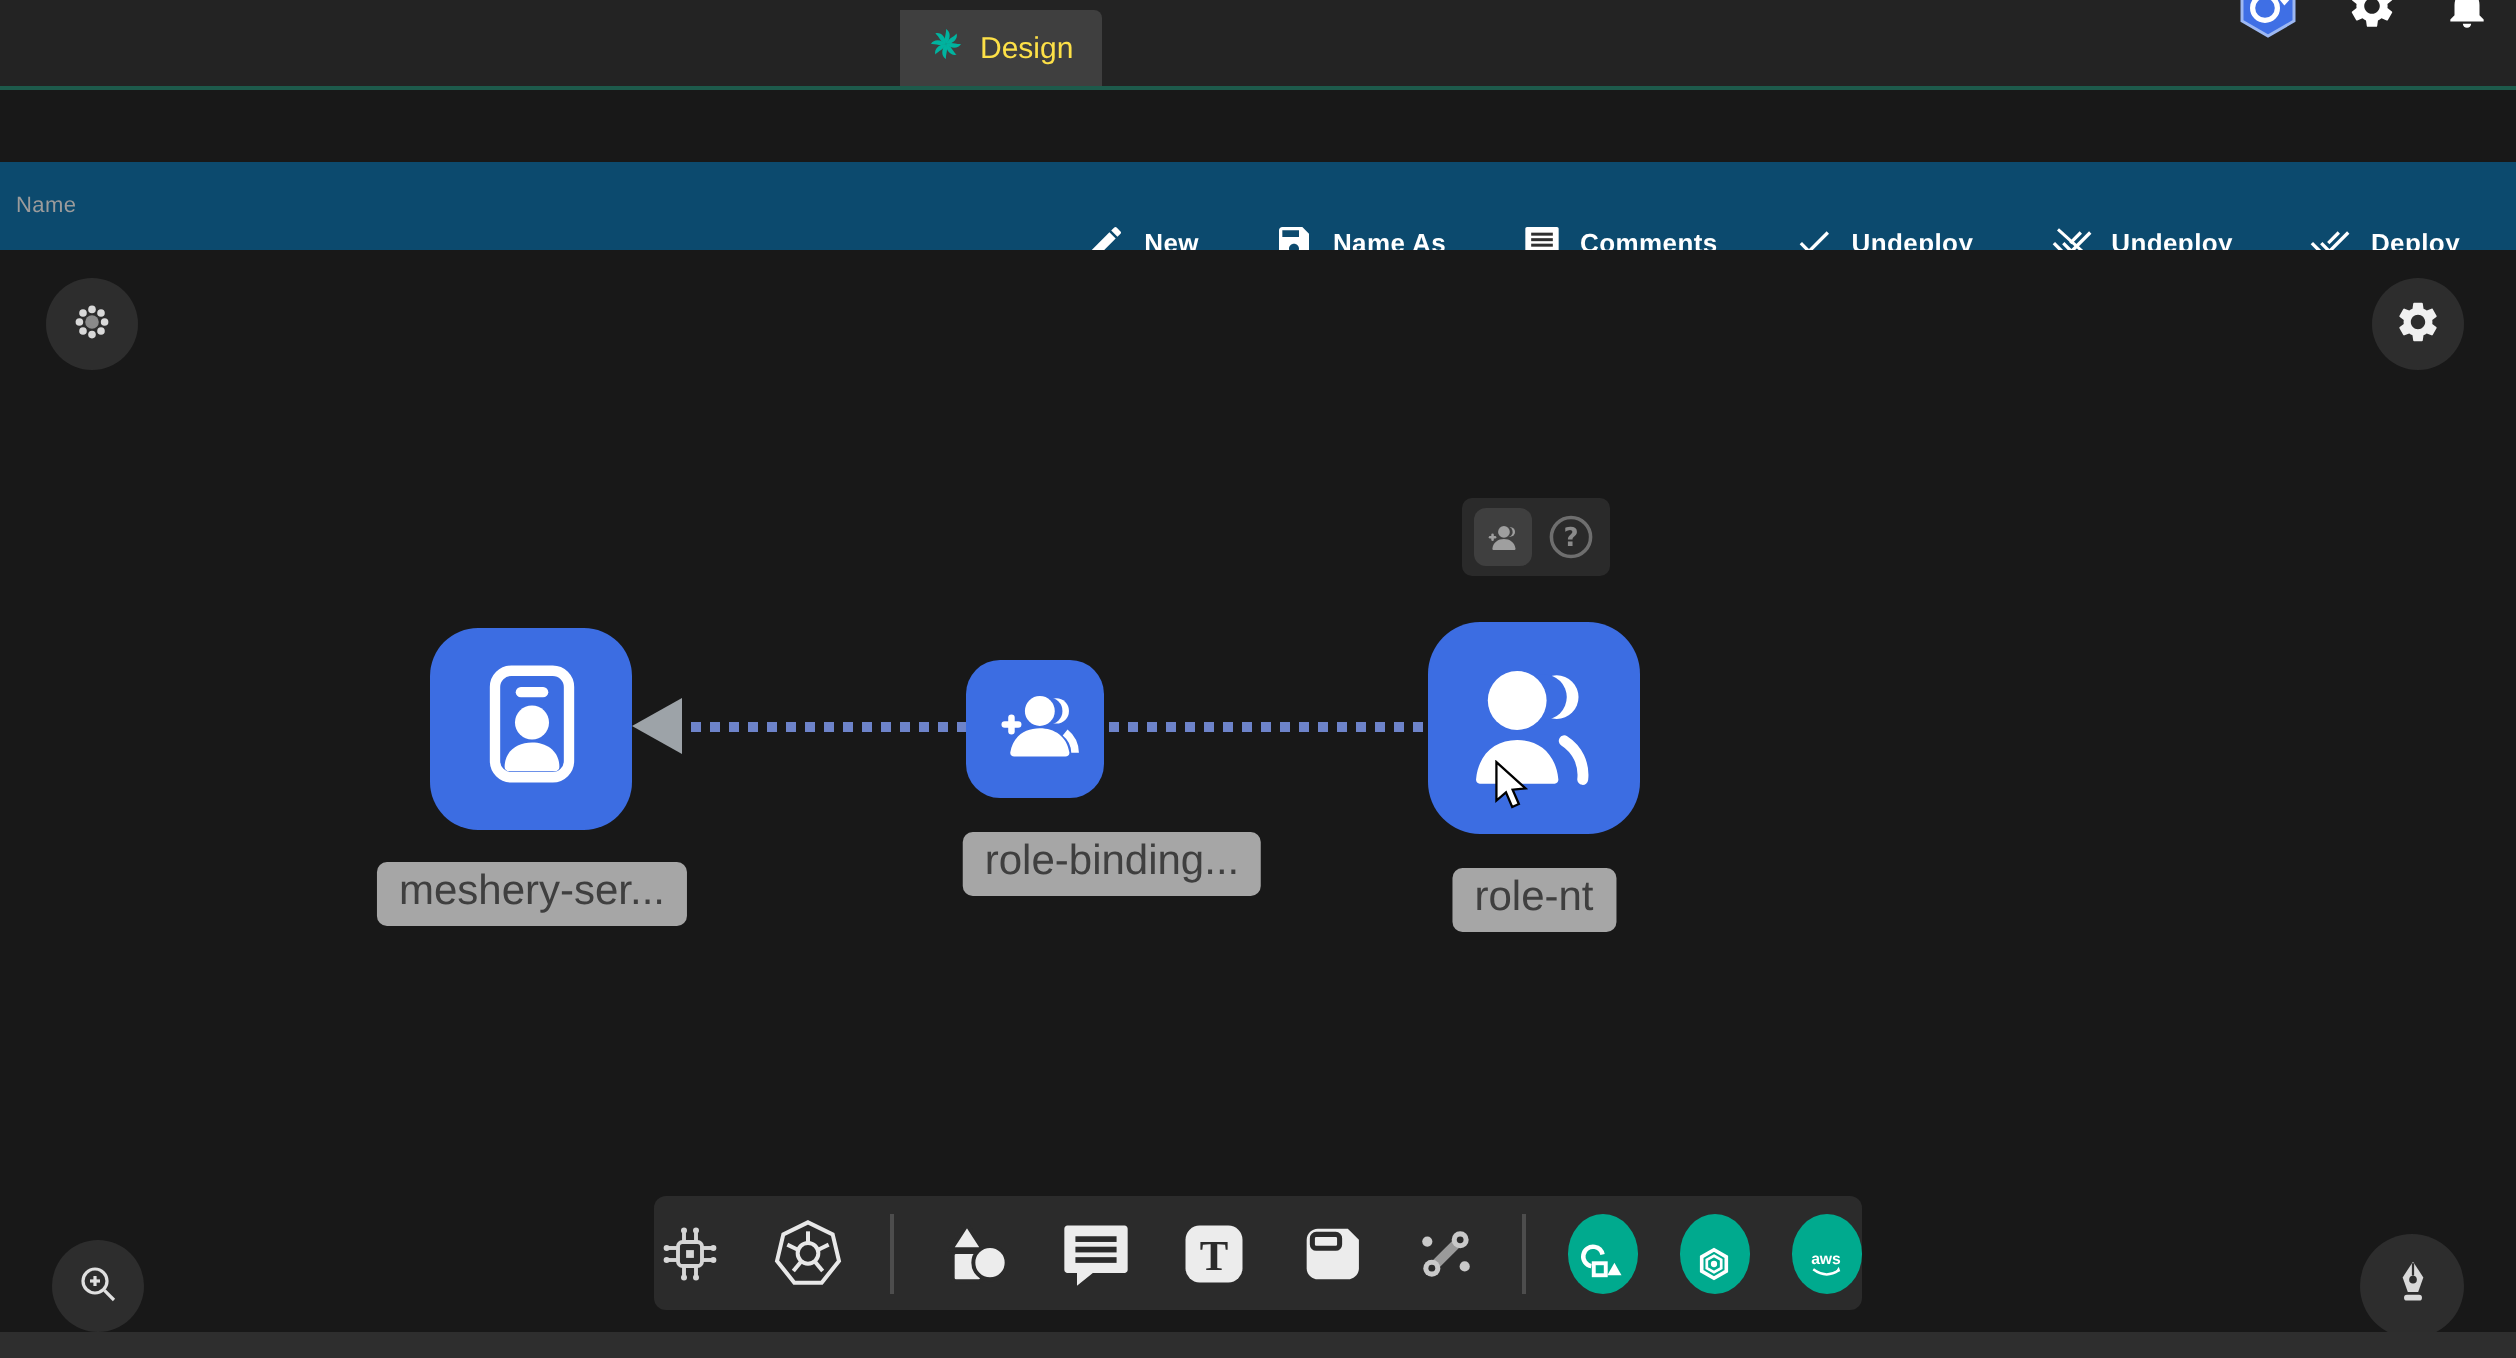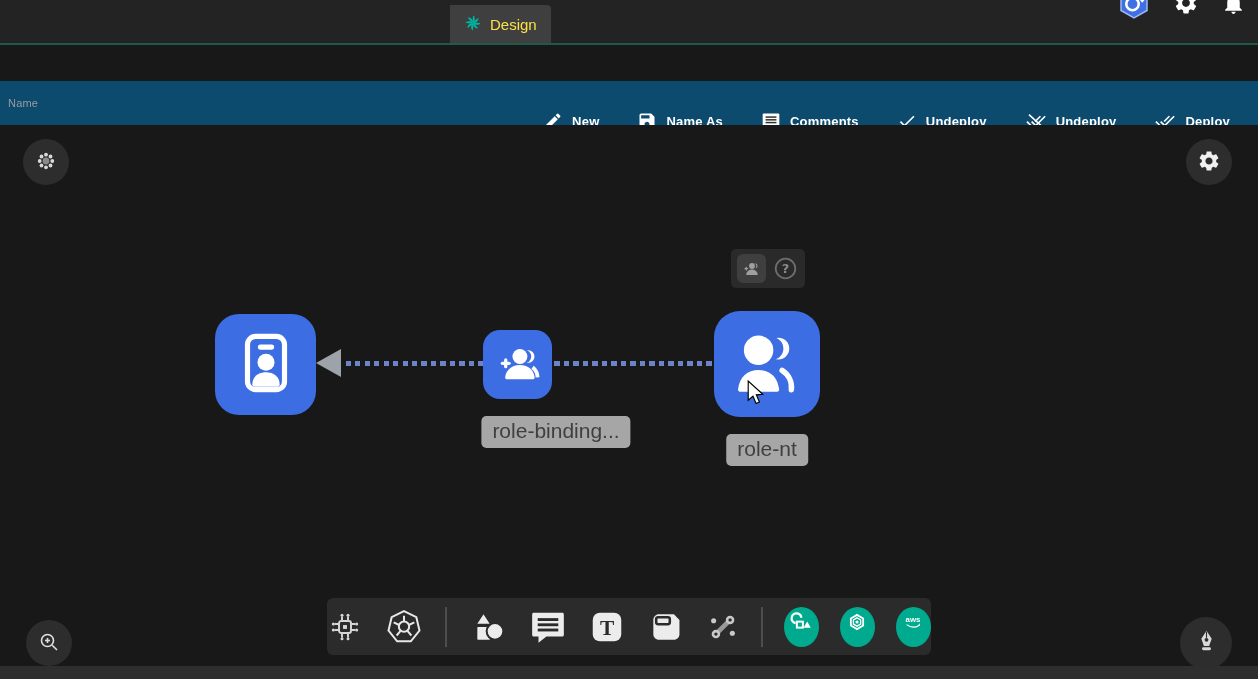--- a/index.html
+++ b/index.html
@@ -62,21 +62,21 @@
       display:flex; align-items:center; justify-content:center; padding:0; }
   .hover-menu .hlp { background:none; border:none; cursor:pointer; display:flex; padding:0; }
 
   .cursor { position:absolute; left:747px; top:255px; z-index:6; }
 
   
   .dock { position:absolute; left:327px; top:473px; width:604px; height:57px; background:#2b2b2b;
       border-radius:6px; display:flex; align-items:center; justify-content:center; gap:21px; z-index:5; }
   .dock-btn { background:none; border:none; cursor:pointer; padding:0; display:flex; align-items:center; justify-content:center; }
   .dock-divider { width:2px; height:40px; background:#4d4d4d; }
-  .badge { width:40px; height:40px; border-radius:50%; background:#00aa8e; display:flex; align-items:flex-start; justify-content:center; }
+  .badge { width:40px; height:40px; border-radius:50%; background:#00aa8e; display:flex; align-items:flex-end; justify-content:center; }
 
   .bottom-strip { position:absolute; top:666px; left:0; width:100%; height:13px; background:#2e2e2e; }
 </style>
 </head>
 <body>
 
 <div class="app">
 
   <header class="topbar">
     <div class="tabs">
@@ -241,20 +241,21 @@
     <div class="node n1">
       <span>
         <svg width="74" height="74" viewBox="0 0 100 100">
           <rect x="25" y="14" width="50" height="72" rx="11" fill="none" stroke="#fff" stroke-width="7"></rect>
           <rect x="39" y="25" width="22" height="7" rx="3.5" fill="#fff"></rect>
           <circle cx="50" cy="49" r="11.5" fill="#fff"></circle>
           <path d="M31.5 79c0-10.5 8.3-16.5 18.5-16.5s18.5 6 18.5 16.5a3 3 0 0 1-3 3h-31a3 3 0 0 1-3-3z" fill="#fff"></path>
         </svg>
       </span>
     </div>
+    <div class="node-label nl1">meshery-ser...</div>
 
     <div class="node n2">
       <span>
         <svg width="46" height="46" viewBox="0 0 24 24">
           <circle cx="17.3" cy="8.6" r="3.3" fill="#fff"></circle>
           <circle cx="15.4" cy="8.6" r="3.5" fill="#3c6de2"></circle>
           <path d="M19.6 14.2a7 7 0 0 1 2.6 5.3" stroke="#fff" stroke-width="2" fill="none"></path>
           <circle cx="13" cy="8.6" r="3.9" fill="#fff"></circle>
           <path d="M5.3 19.4c.6-4.2 3.9-6.3 7.7-6.3s7.1 2.1 7.7 6.3c.1.6-.4 1.1-1 1.1H6.3c-.6 0-1.1-.5-1-1.1z" fill="#fff"></path>
           <rect x="3" y="11.3" width="5.2" height="1.7" rx=".85" fill="#fff"></rect>

